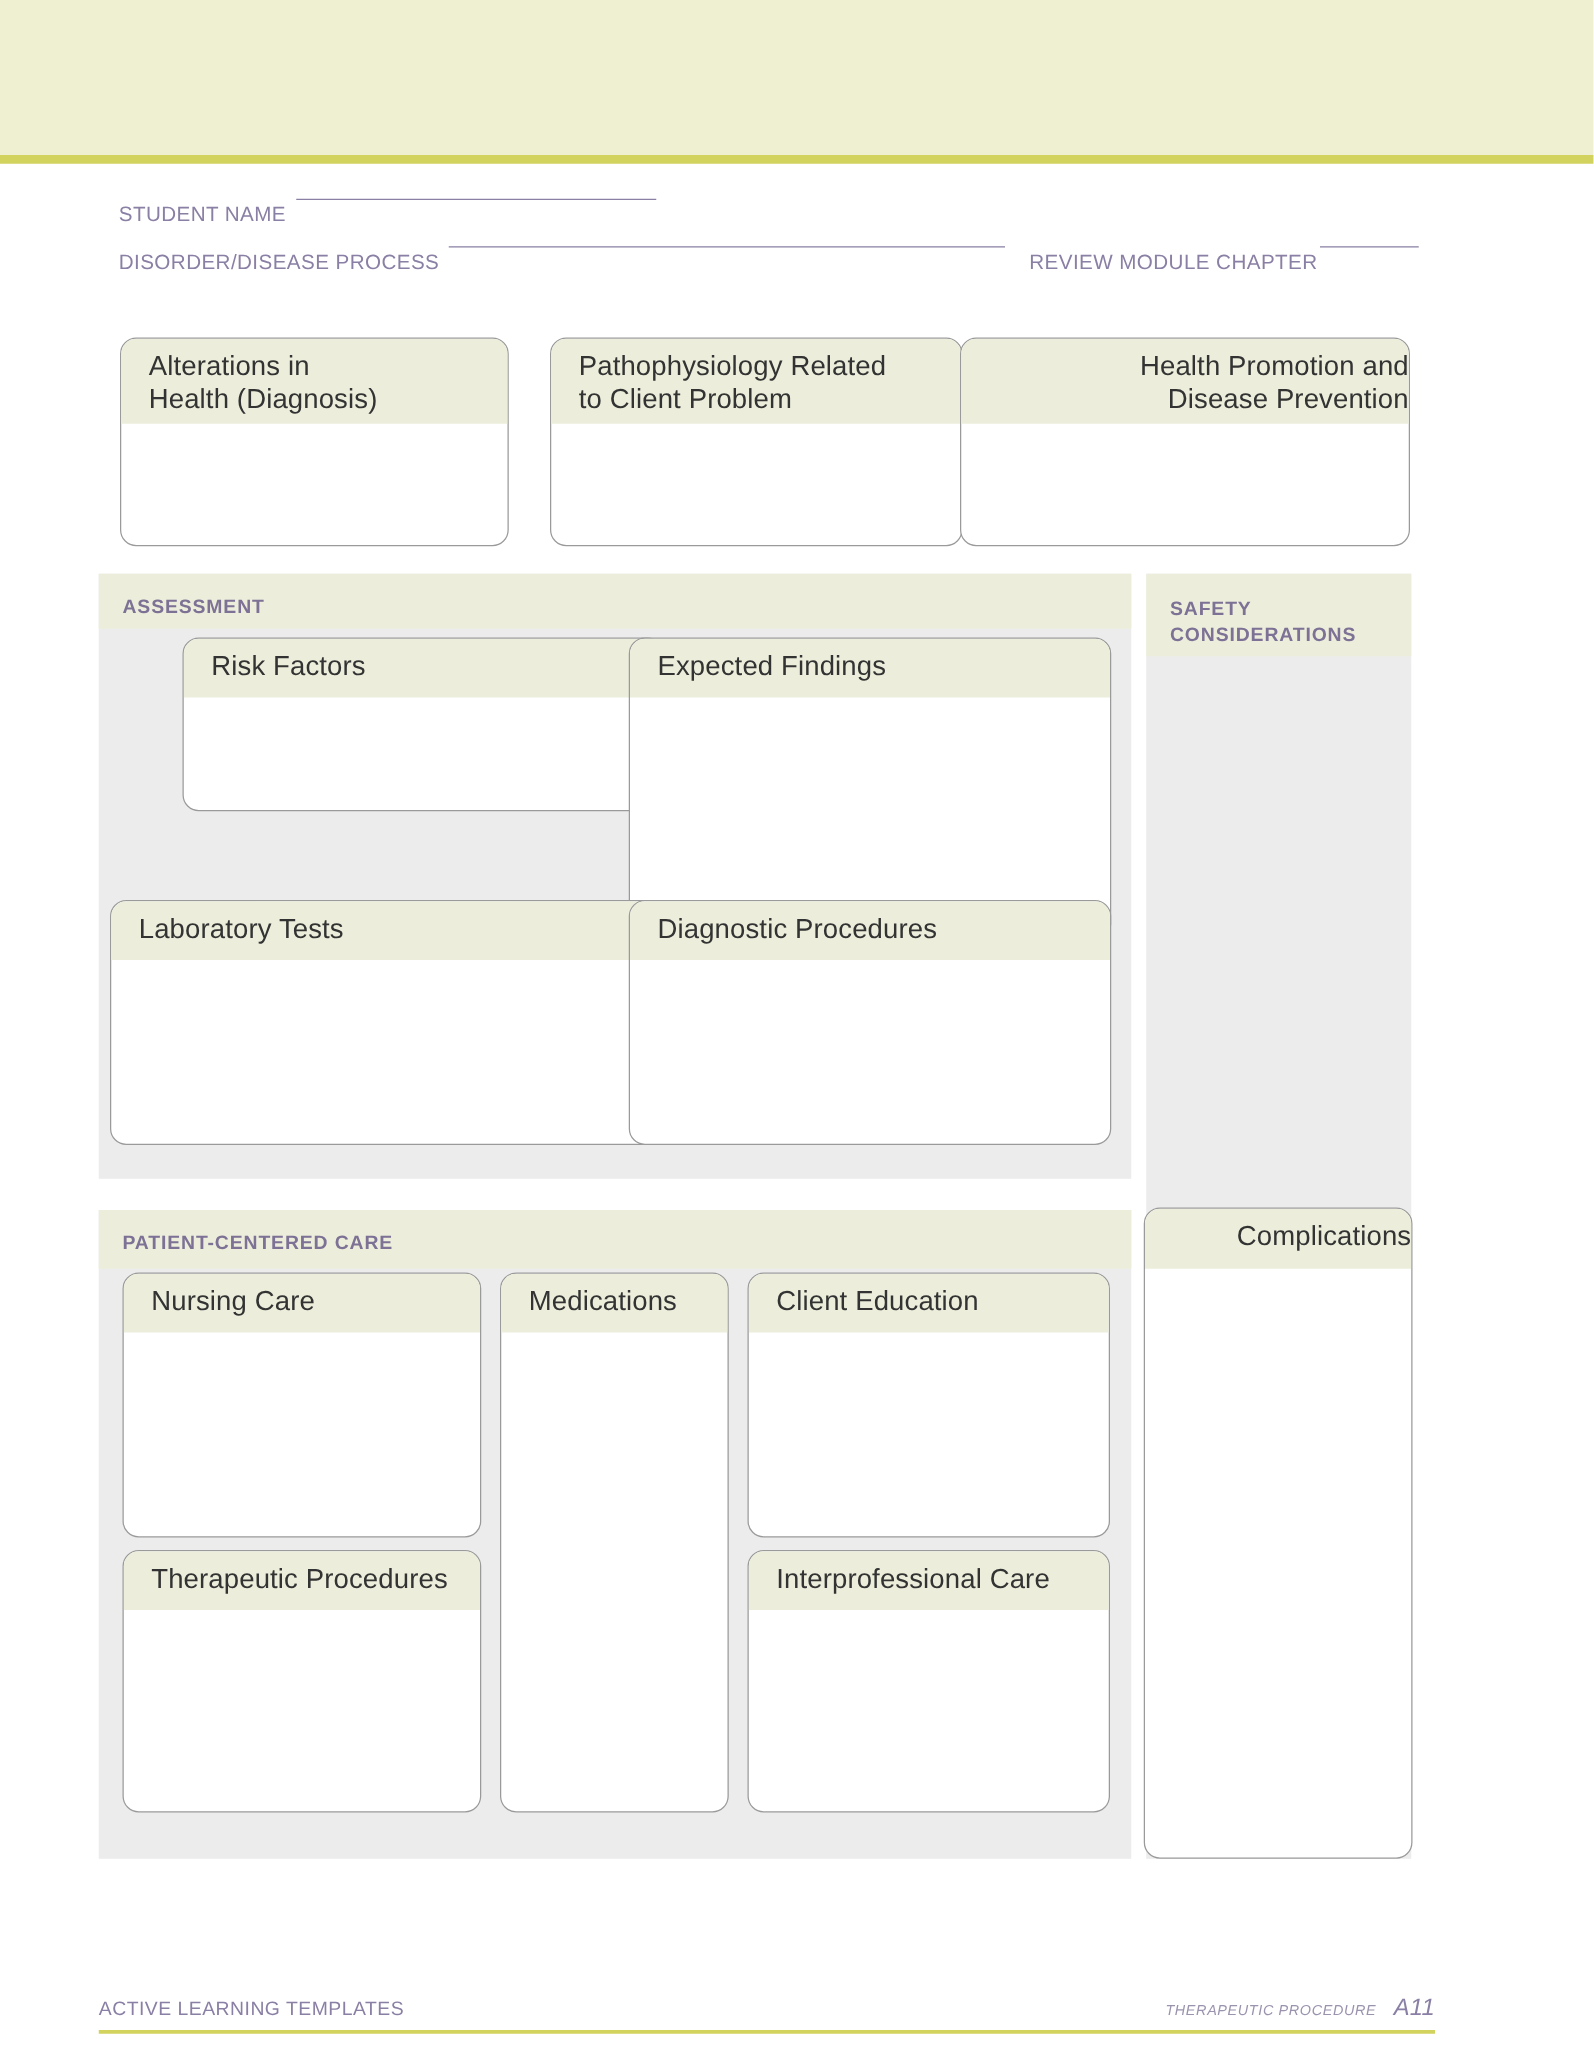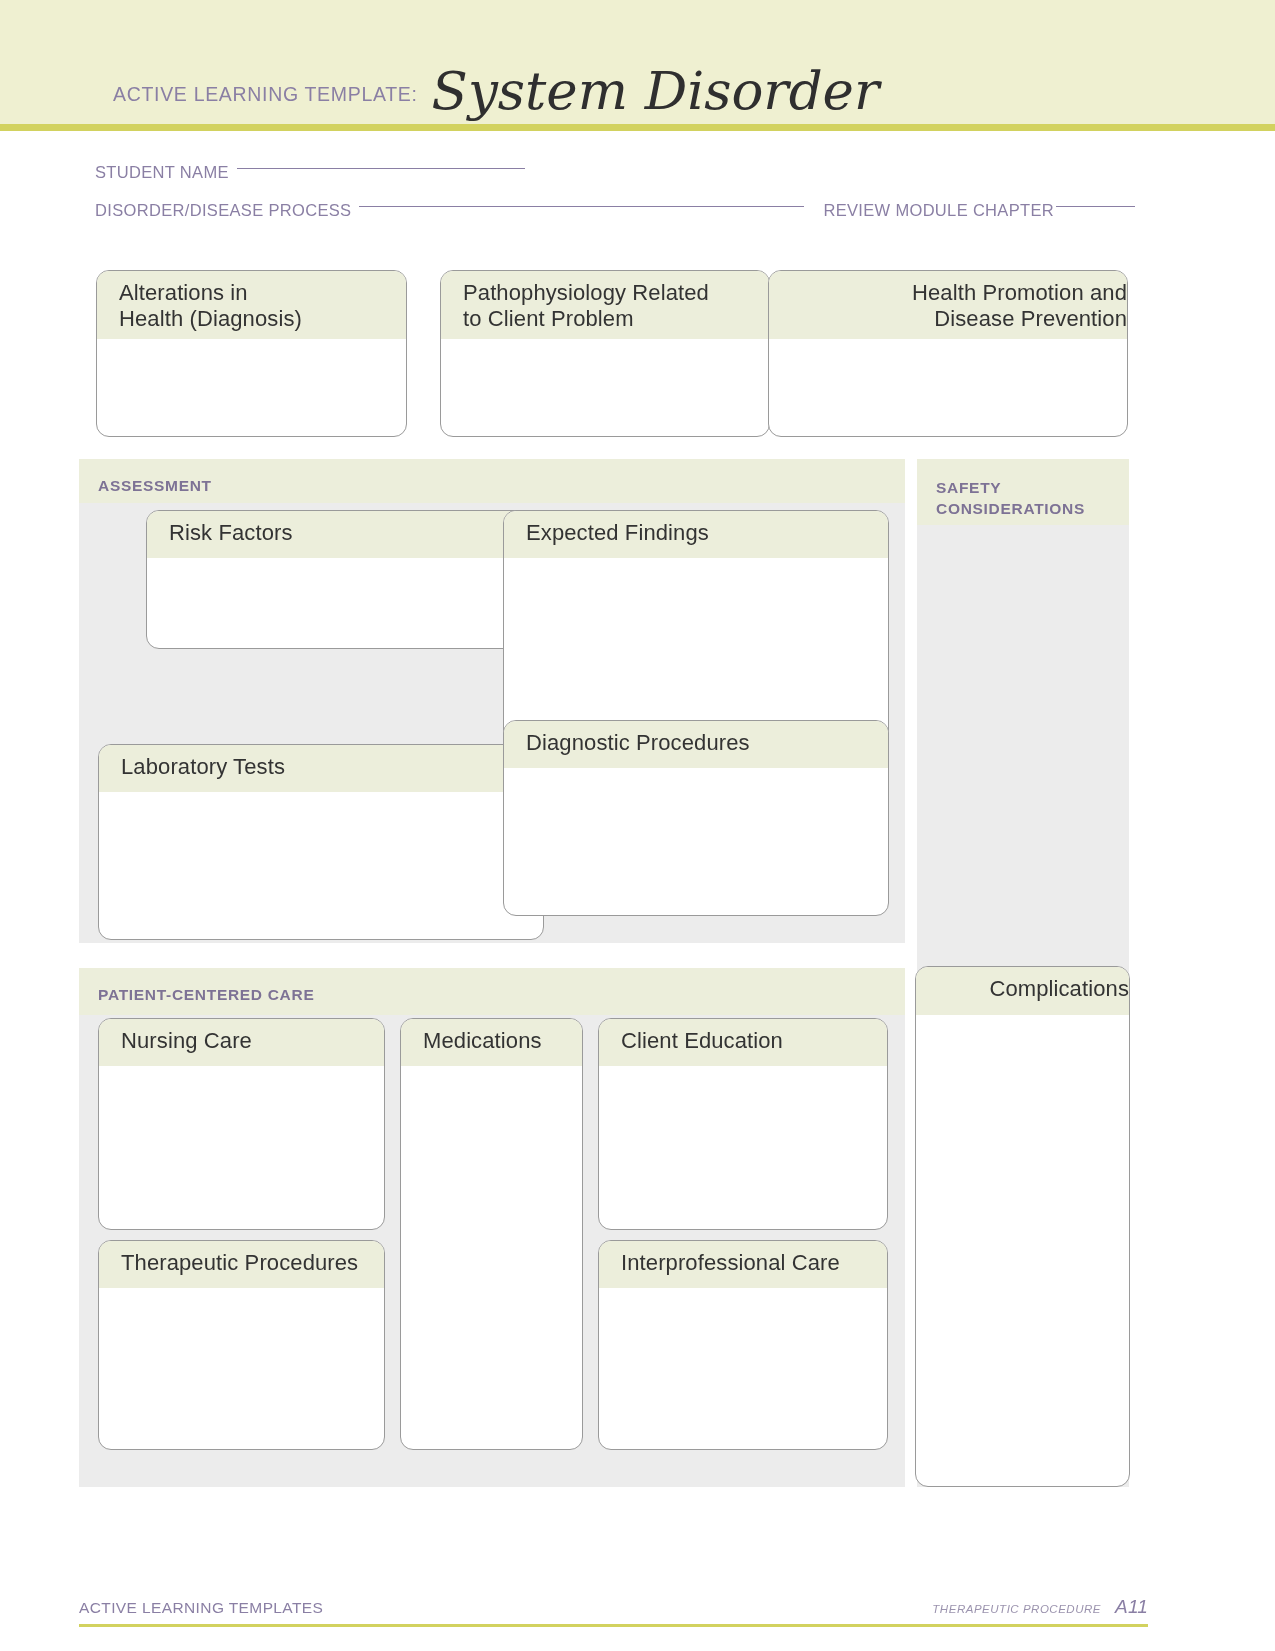--- a/index.html
+++ b/index.html
@@ -66,21 +66,21 @@
     position: absolute;
     left: 95px;
     top: 163px;
     width: 1040px;
     color: #8a7fa4;
     font-size: 16.5px;
     letter-spacing: 0.02em;
   }
   .info-row {
     display: flex;
-    align-items: center;
+    align-items: flex-start;
     white-space: nowrap;
   }
   .info-row.second { margin-top: 19px; }
   .info-label { font-size: 16.5px; }
   .rule {
     display: inline-block;
     border-bottom: 1.3px solid #8a7fa4;
     position: relative;
     top: -4px;
     margin-left: 8px;
@@ -134,21 +134,21 @@
     padding: 18px 0 0 19px;
   }
   #panel-assessment {
     left: 79px; top: 459px;
     width: 826px; height: 484px;
   }
   #panel-assessment .section-head { height: 44px; }
 
   #card-risk-factors      { left: 98px;  top: 510px; width: 385px; height: 139px; margin-left: 48px; }
   #card-expected-findings { left: 503px; top: 510px; width: 386px; height: 242px; }
-  #card-lab-tests         { left: 98px;  top: 720px; width: 446px; height: 196px; margin-top: 24px; }
+  #card-lab-tests         { left: 88px;  top: 720px; width: 446px; height: 196px; }
   #card-diag-procedures   { left: 503px; top: 720px; width: 386px; height: 196px; }
   .assess-card .card-head { height: 47px; }
 
   
   #panel-safety {
     left: 917px; top: 459px;
     width: 212px; height: 1028px;
   }
   #panel-safety .section-head {
     height: 66px;
@@ -217,24 +217,20 @@
     background: #d2d25f;
   }
 </style>
 </head>
 <body>
 
 <div class="page">
 
   <div class="masthead"></div>
   <div class="masthead-rule"></div>
-  <div class="masthead-inner">
-    <span class="alt-kicker">ACTIVE LEARNING TEMPLATE:</span>
-    <span class="alt-title">System Disorder</span>
-  </div>
 
   <div class="info-block">
     <div class="info-row">
       <span class="info-label">STUDENT NAME</span>
       <span class="rule rule-name"></span>
     </div>
     <div class="info-row second">
       <span class="info-label">DISORDER/DISEASE PROCESS</span>
       <span class="rule rule-disease"></span>
       <span class="info-gap"></span>

